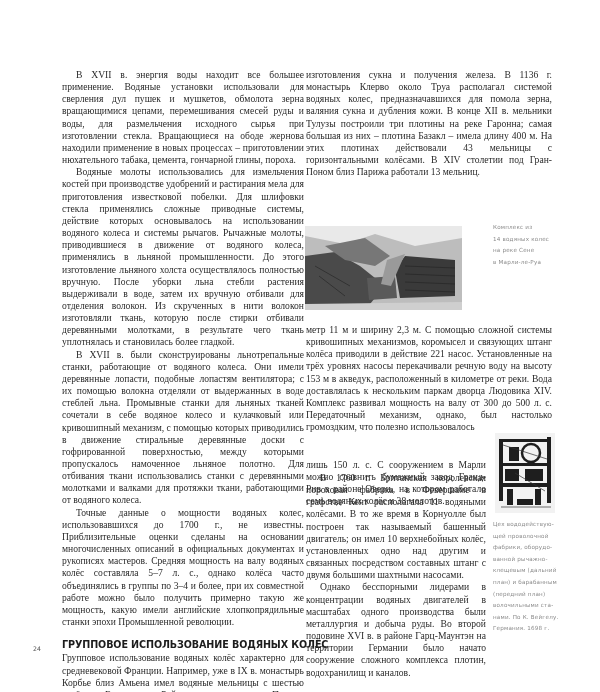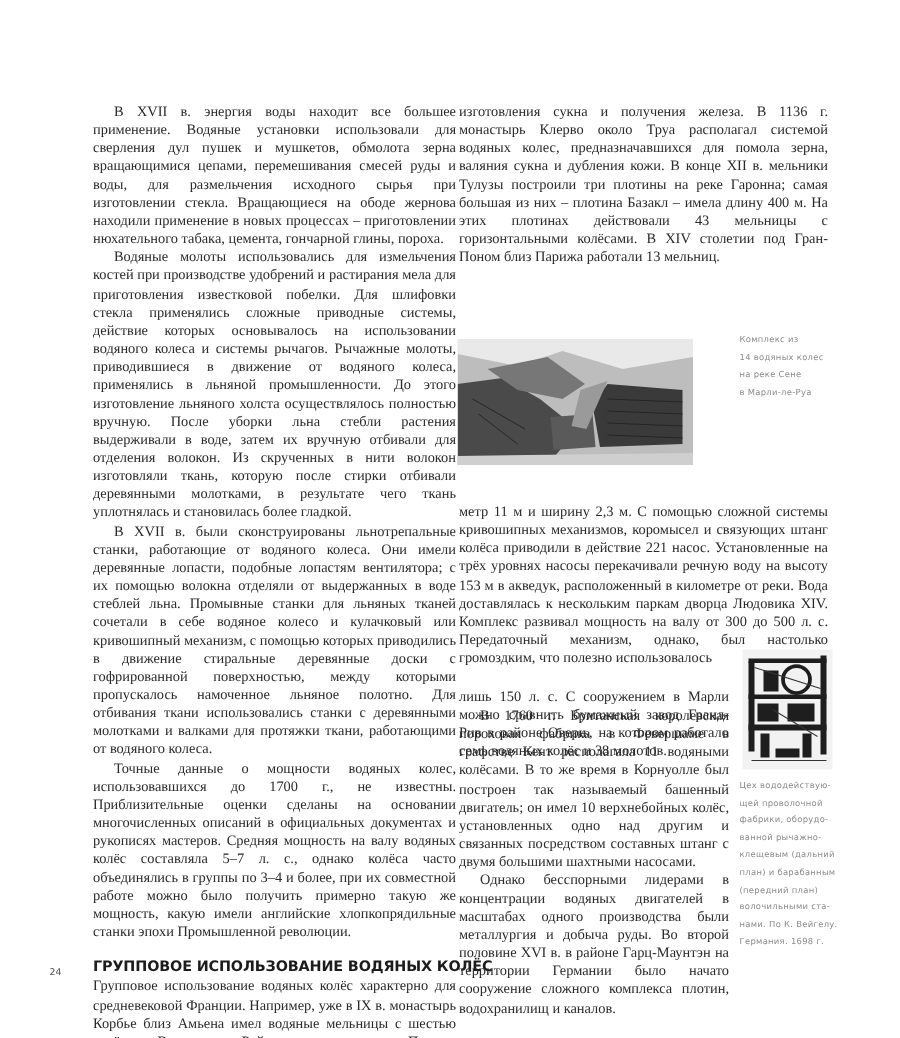--- a/index.html
+++ b/index.html
@@ -11,21 +11,21 @@
     font-size: 9.6px;
     line-height: 12.15px;
     color: #2a2a2a;
     text-align: justify;
     hyphens: auto;
   }
   .col p { margin: 0; text-indent: 14px; }
   .col p.noindent { text-indent: 0; }
   .col-left { left: 62px; top: 69px; width: 242px; }
   .col-right-a { left: 306px; top: 69px; width: 246px; }
-  .col-right-b { left: 306px; top: 336px; width: 246px; }
+  .col-right-b { left: 306px; top: 324px; width: 246px; }
   .col-right-c { left: 306px; top: 345px; width: 180px; margin-top: 37px; }
   .col-right-d { left: 306px; top: 472px; width: 180px; }
   .heading {
     font-family: "DejaVu Sans", "Liberation Sans", sans-serif;
     font-weight: bold;
     font-size: 9.6px;
     letter-spacing: -0.1px;
     color: #1c1c1c;
     margin: 11px 0 1px 0;
     text-indent: 0;

